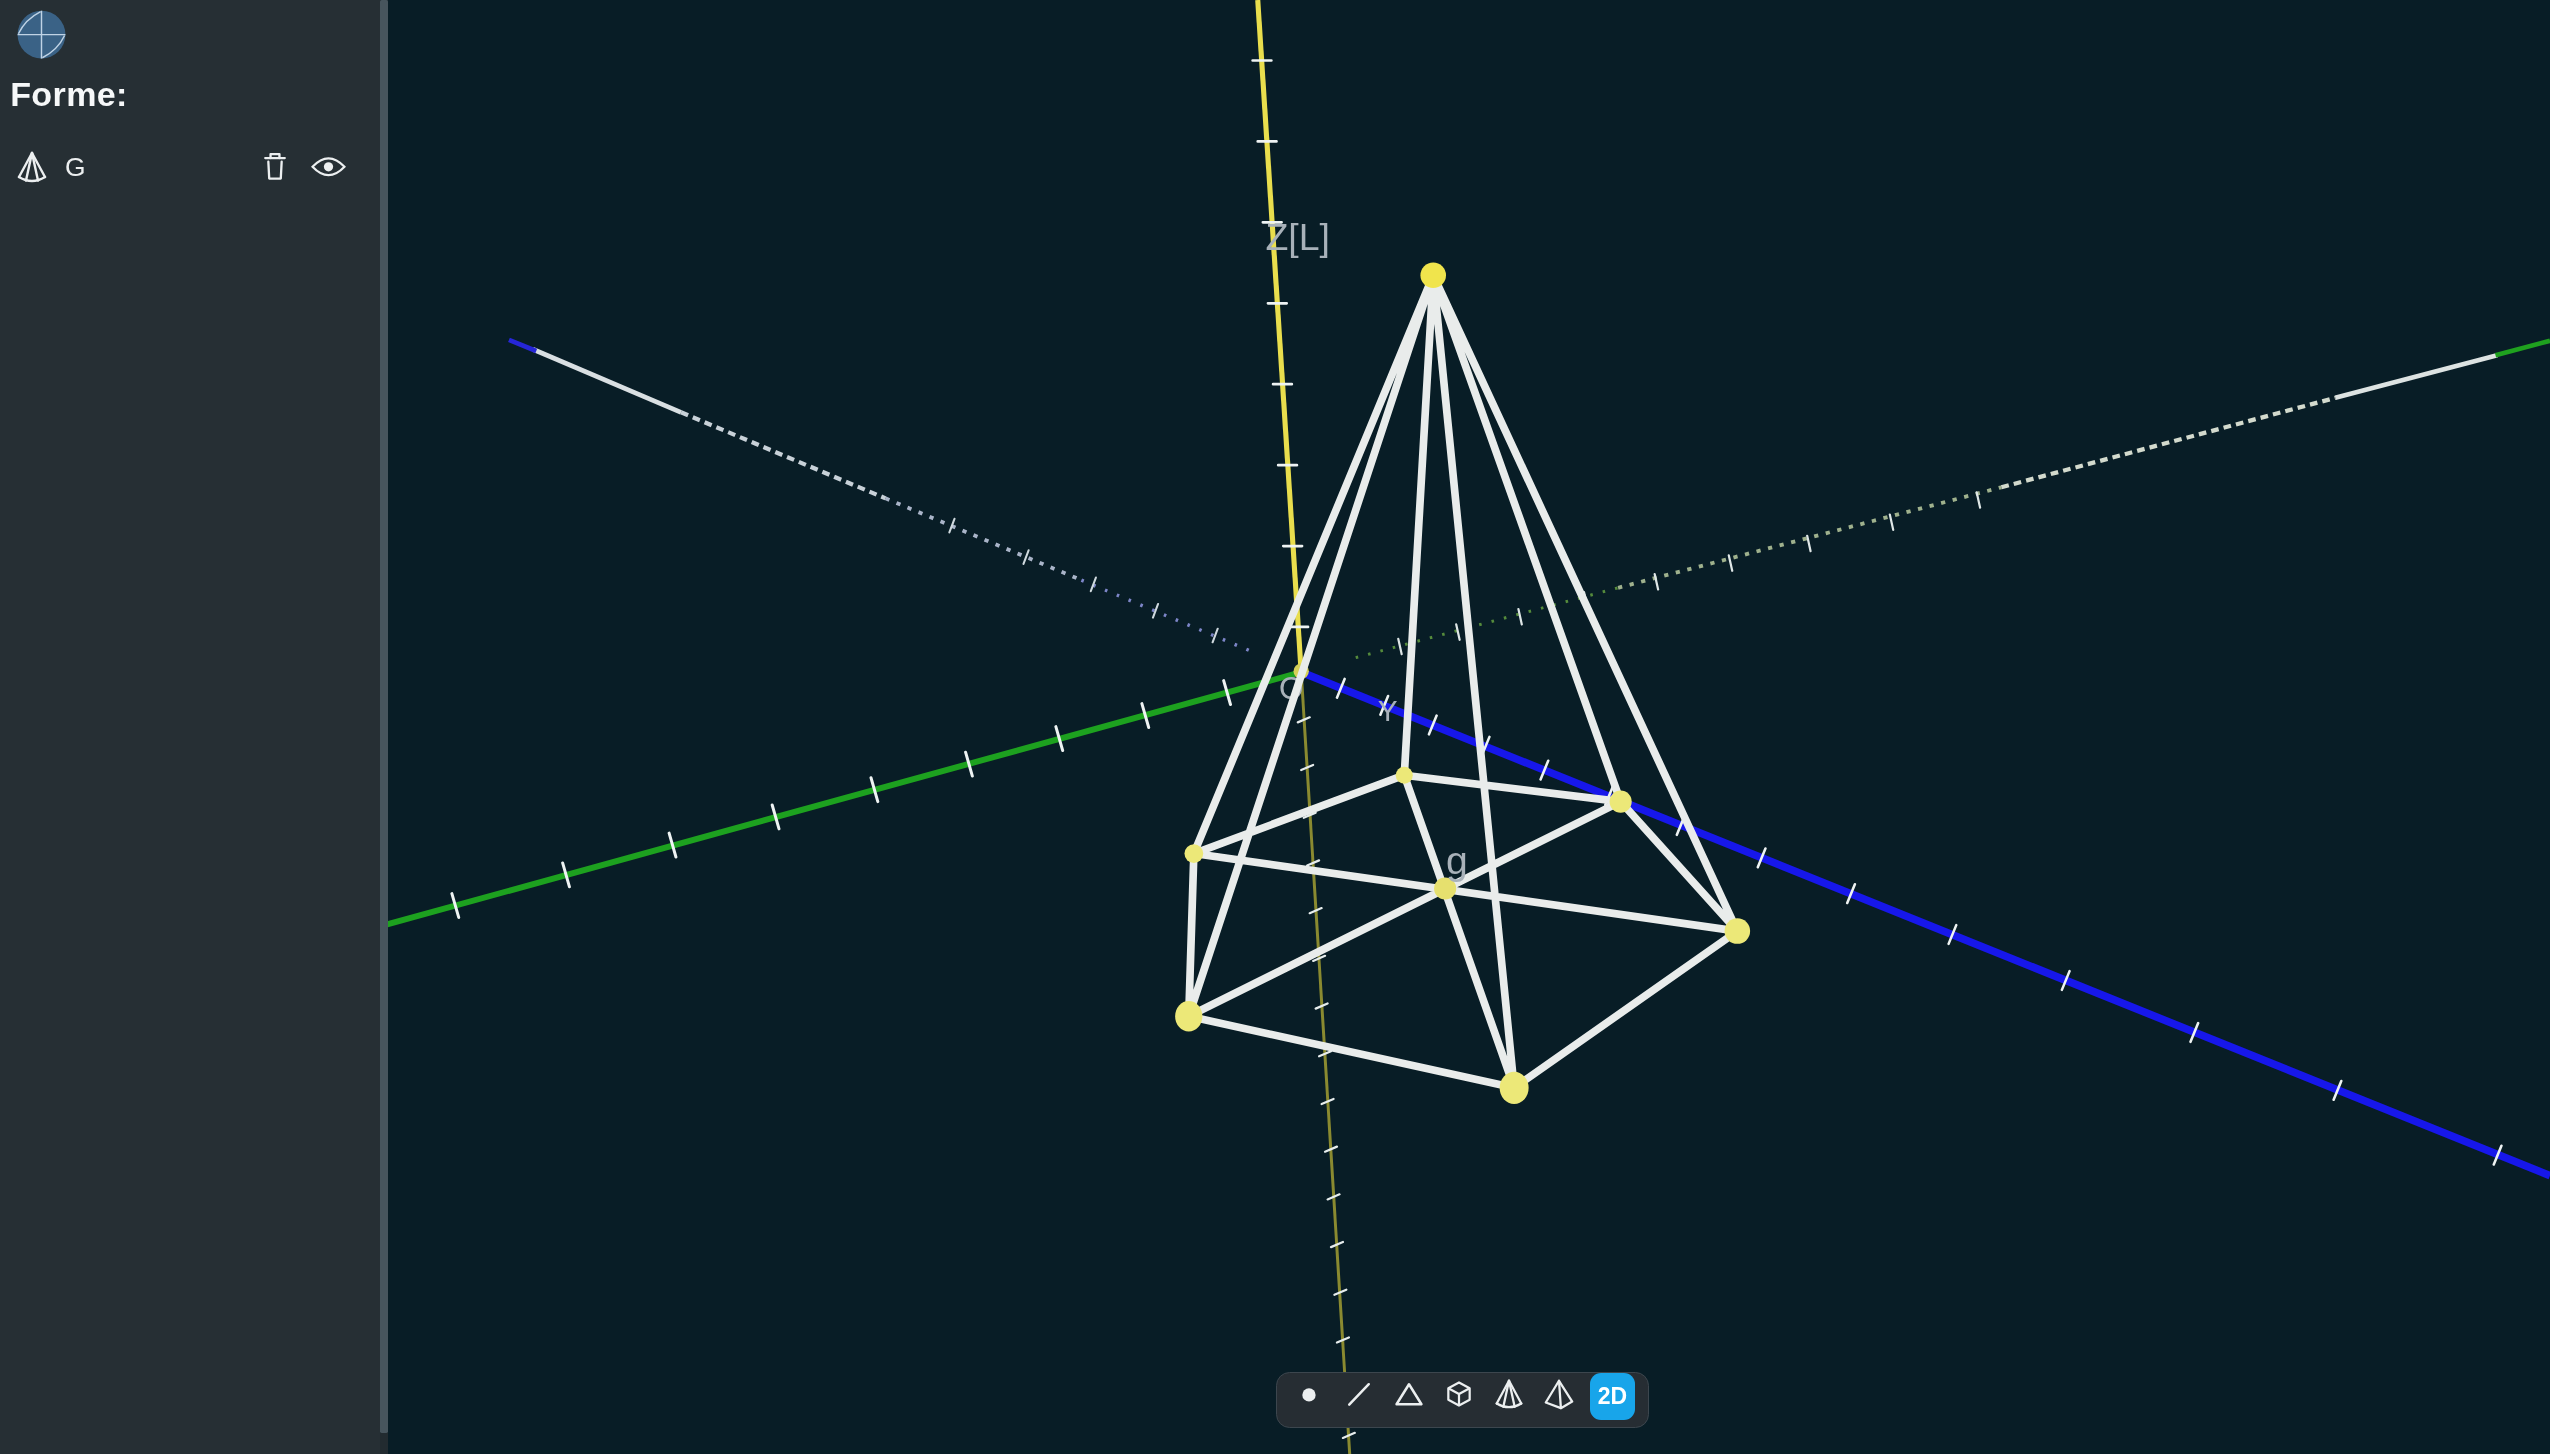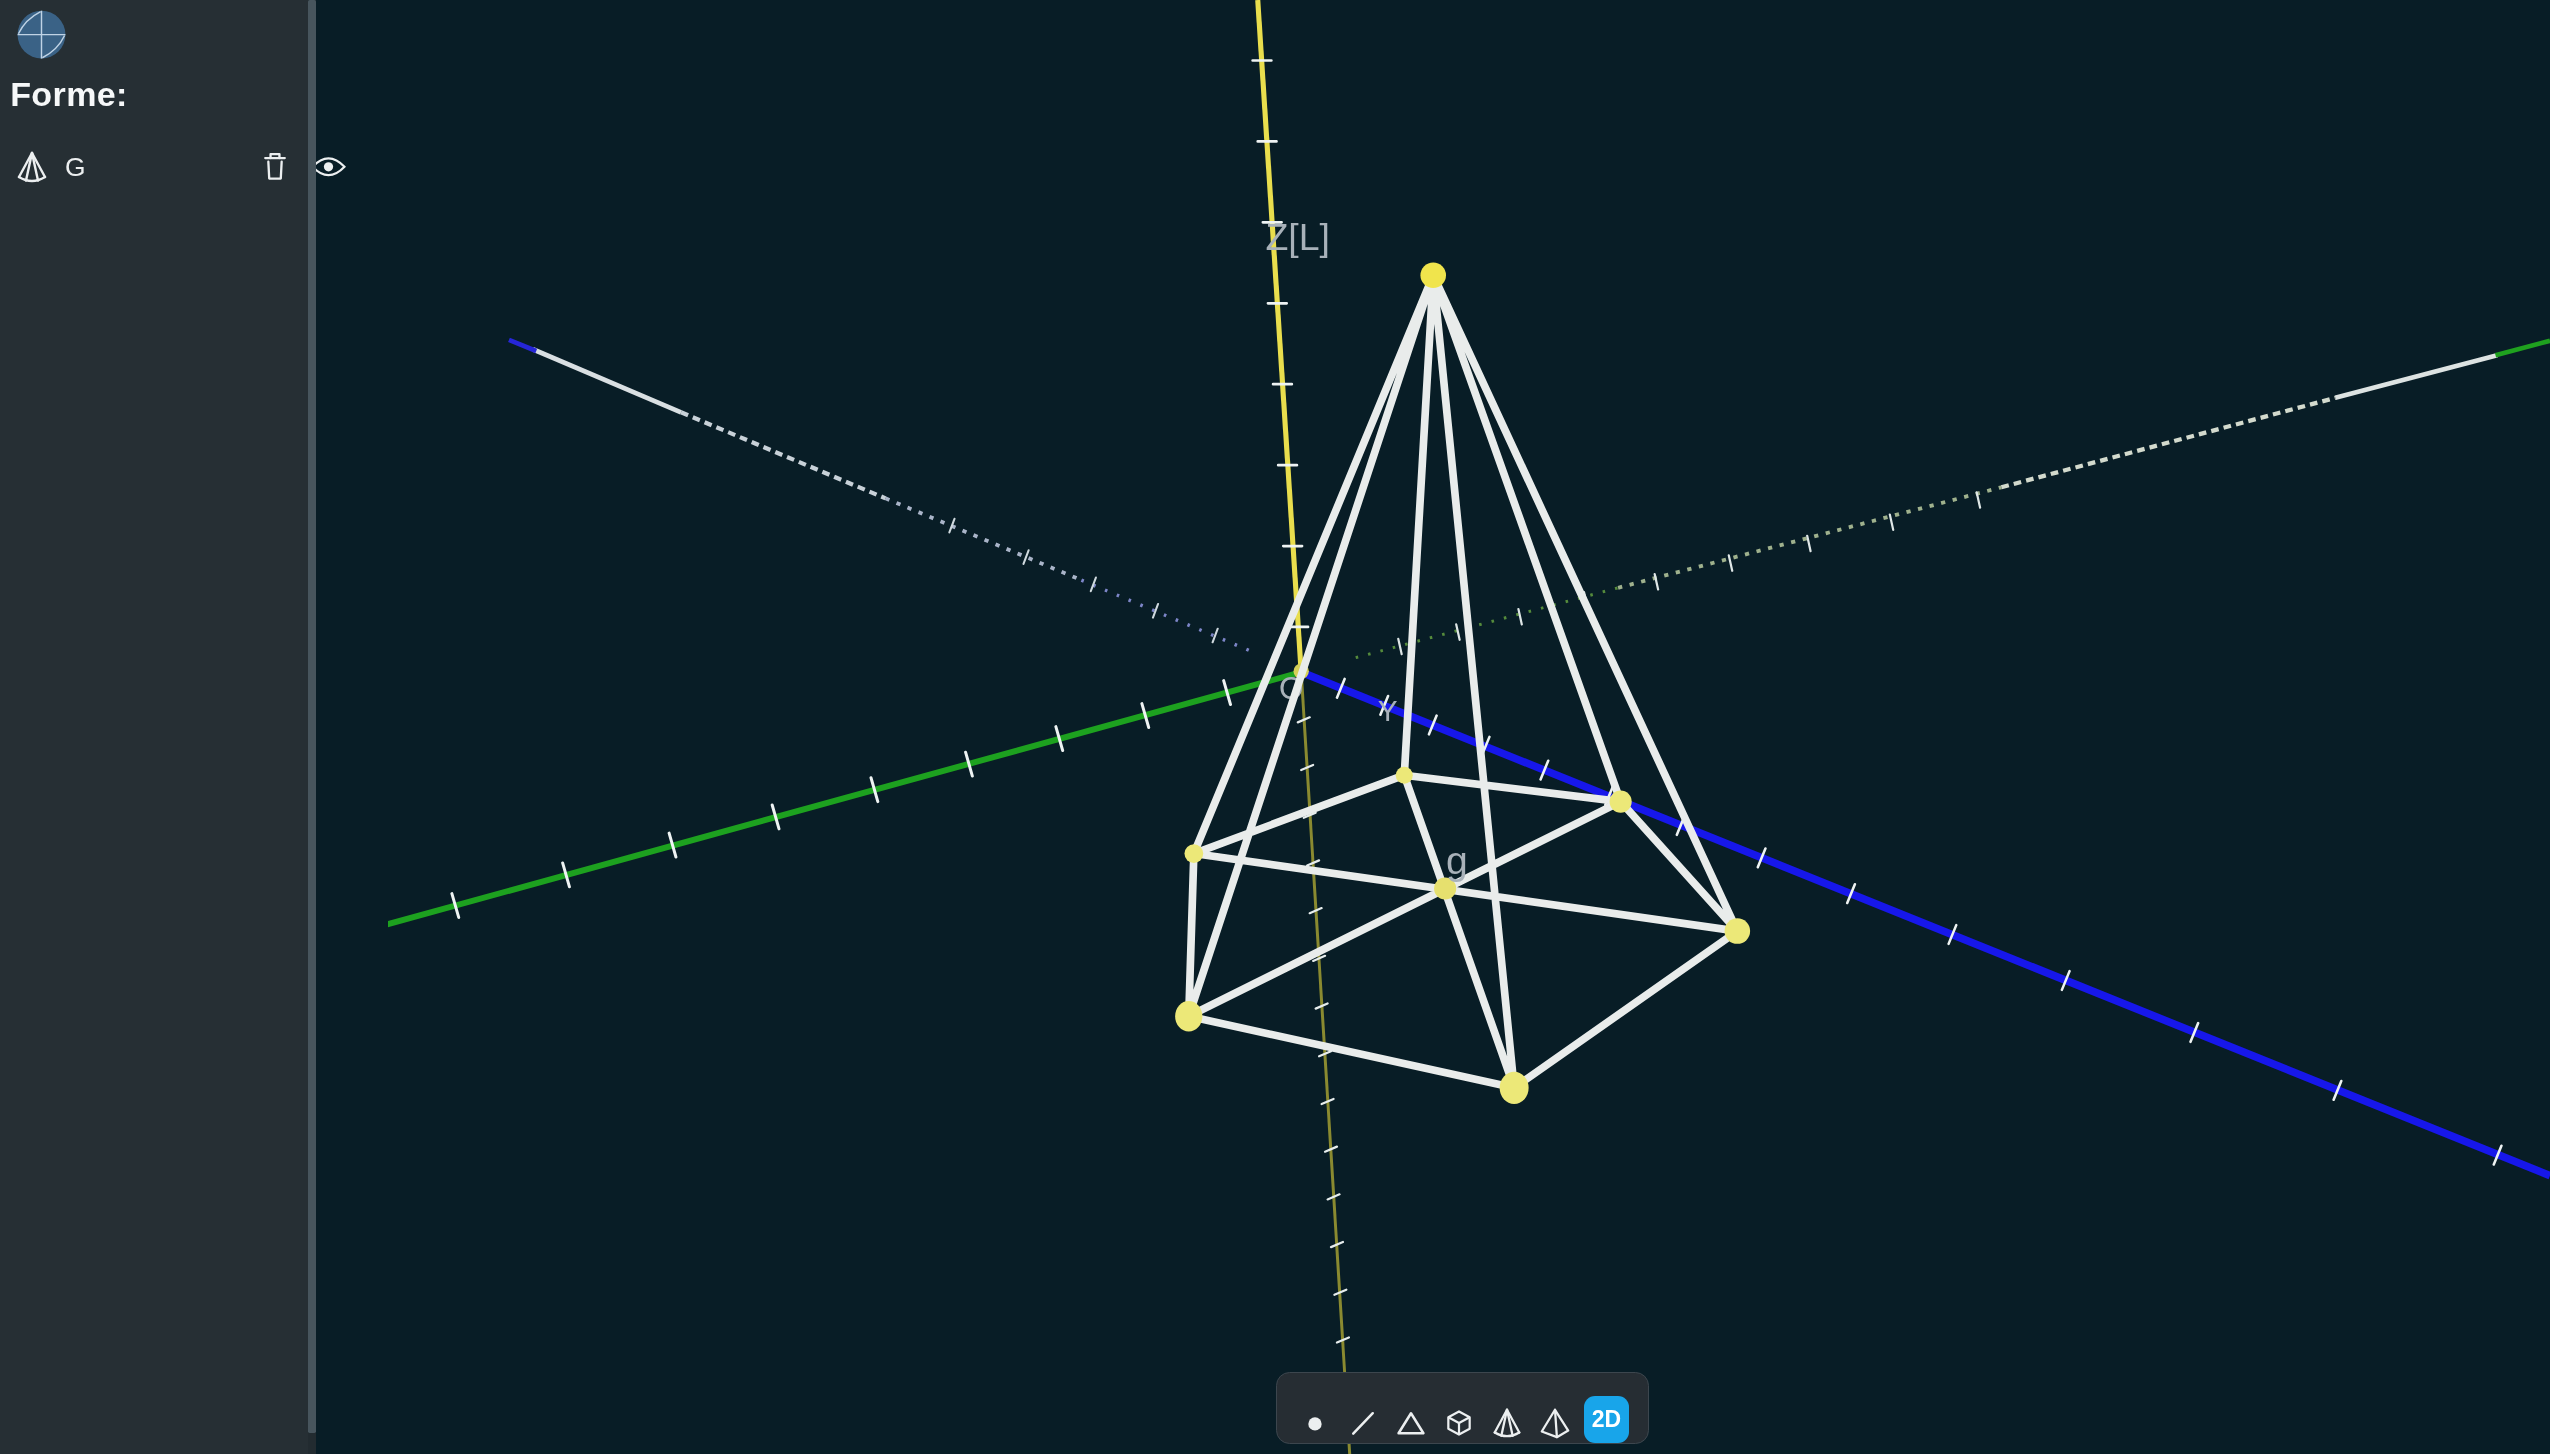--- a/index.html
+++ b/index.html
@@ -2,21 +2,21 @@
 <html style="font-size:13.6px"><head>
 <meta charset="utf-8">
 <style>
   html,body{margin:0;padding:0;background:#000;}
   .app{
     position:relative;width:2550px;height:1455px;overflow:hidden;
     font-family:"Liberation Sans",sans-serif;background:#081d26;
   }
   
   .sidebar{
-    position:absolute;left:0;top:0;width:316px;height:1455px;
+    position:absolute;left:0;top:0;width:388px;height:1455px;
     background:#262f34;color:#f2f5f6;
   }
   .sidebar-scroll-track{
     position:absolute;right:0;top:0;width:7.7px;height:1455px;background:#222b30;
   }
   .sidebar-scroll-thumb{
     position:absolute;right:0;top:0;width:7.7px;height:1433px;background:#47555d;border-radius:1.7px;
   }
   .logo{position:absolute;left:15.3px;top:9.4px;}
   .sidebar-title{
@@ -36,24 +36,24 @@
   }
   .trash-btn{width:34px;height:37px;}
   .eye-btn{width:39px;height:37px;margin-left:17px;}
   
   .viewport{
     position:absolute;left:388px;top:0;width:2162px;height:1455px;background:#081d26;
   }
   .scene{position:absolute;left:0;top:0;}
   
   .toolbar{
-    position:absolute;left:1276px;top:1372px;width:373px;height:72px;
+    position:absolute;left:1276px;top:1372px;width:373px;height:56px;
     box-sizing:border-box;background:#262d33;border:1.7px solid #3c464e;
-    border-radius:13.6px;display:flex;align-items:flex-end;
-    padding:0 19px;gap:0;justify-content:space-between;z-index:5;
+    border-radius:13.6px;display:flex;align-items:flex-start;
+    padding:0 13px;gap:0;justify-content:space-between;z-index:5;
   }
   .tool-btn{
     background:none;border:none;padding:0;width:37px;height:41px;cursor:pointer;
     display:flex;align-items:center;justify-content:center;
   }
   .mode-2d-btn{
     width:45px;height:47px;border:none;border-radius:11px;cursor:pointer;
     background:#18a5ea;color:#ffffff;font-family:"Liberation Sans",sans-serif;
     font-size:23px;font-weight:700;display:flex;align-items:center;justify-content:center;
   }

